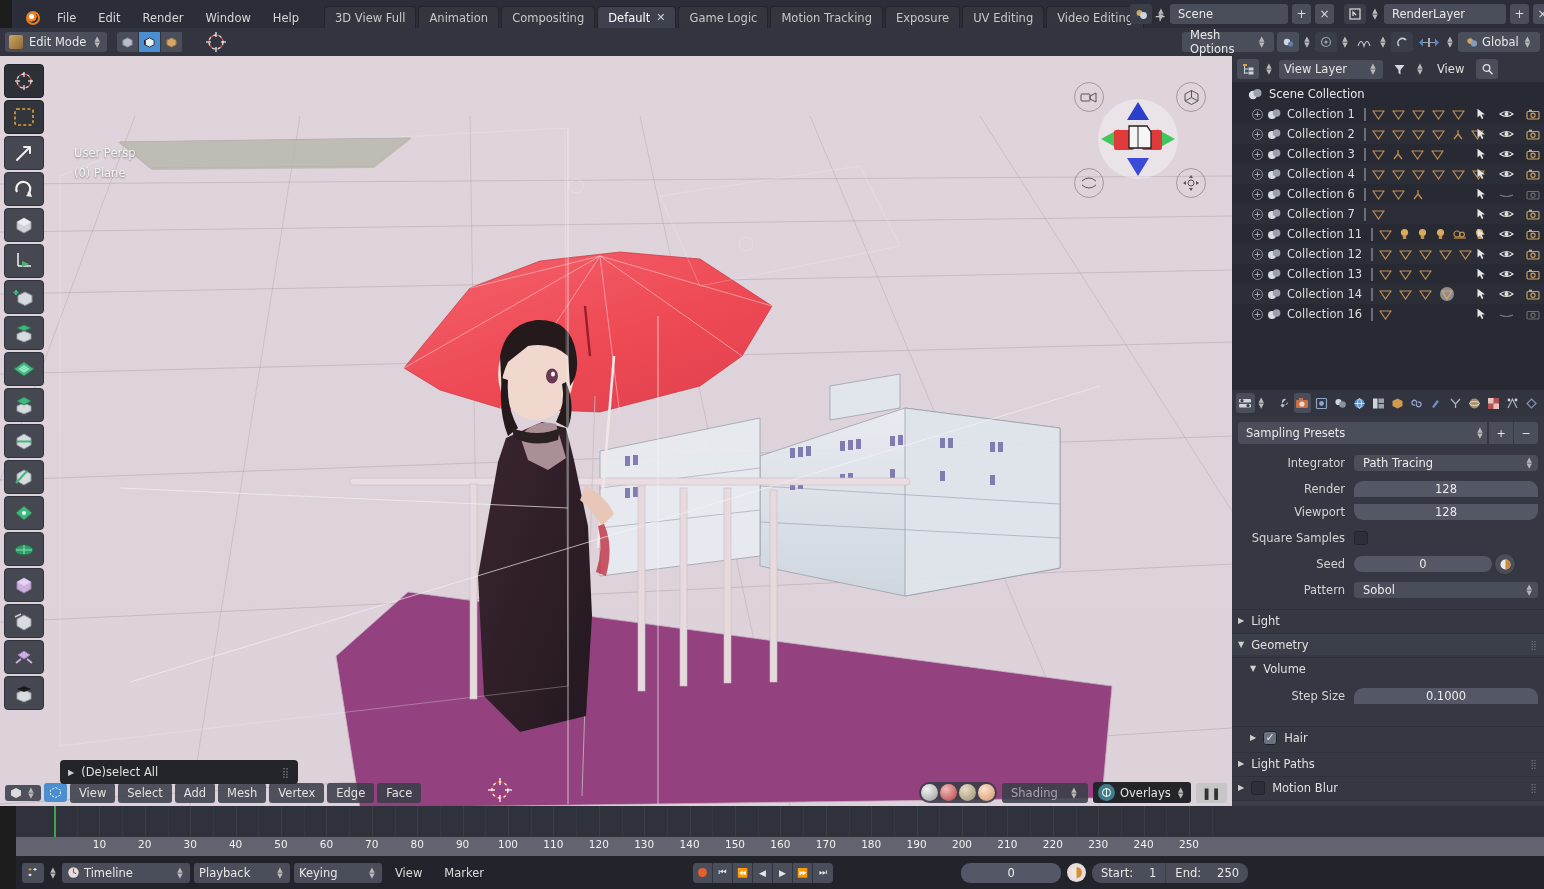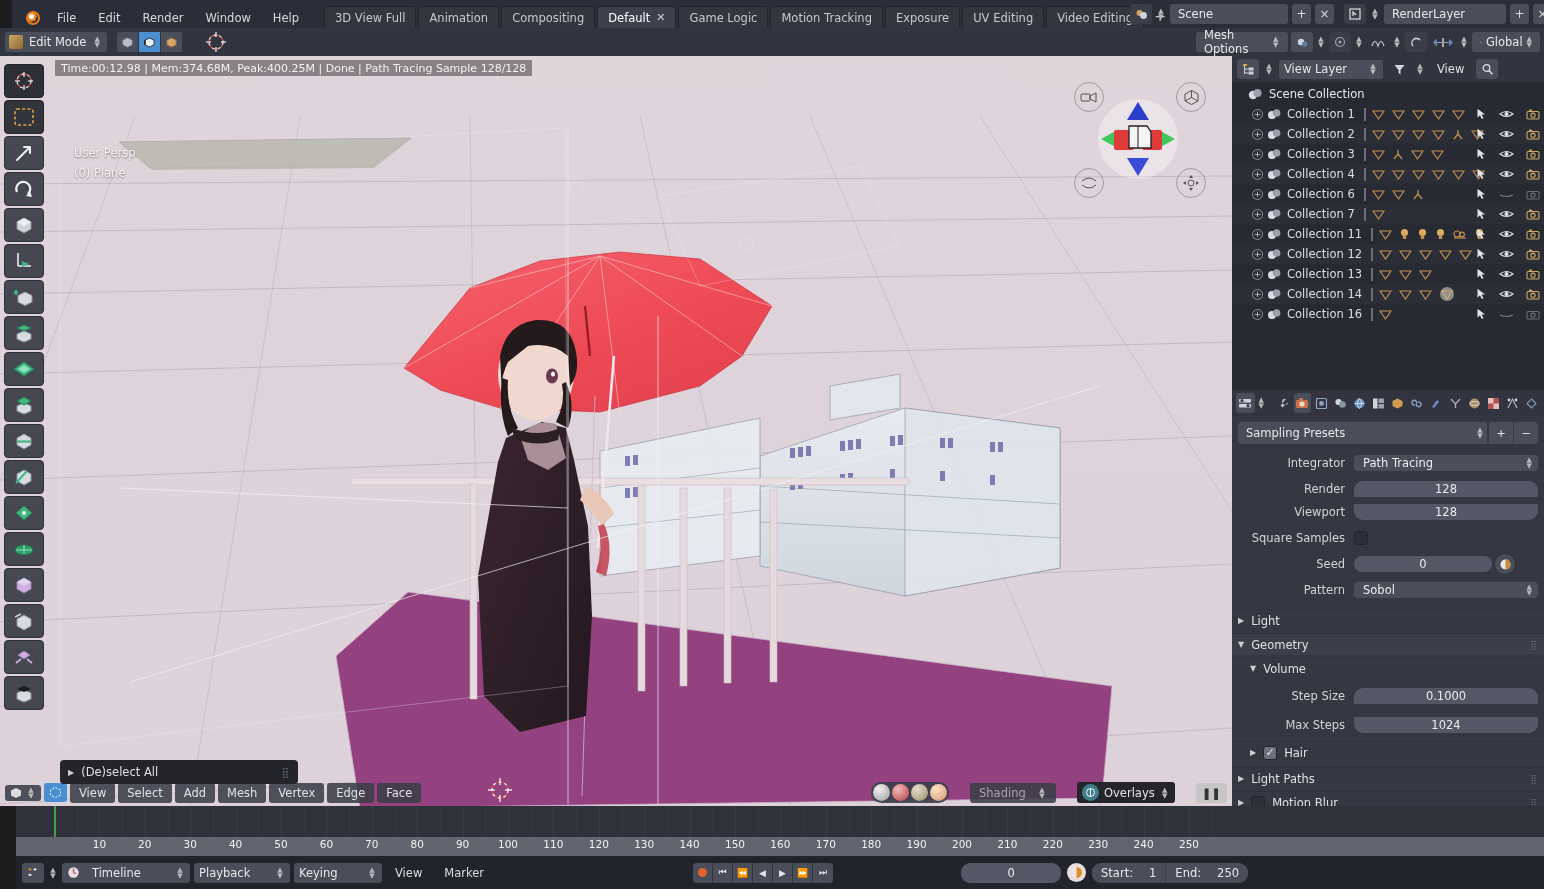--- a/index.html
+++ b/index.html
@@ -446,21 +446,21 @@
             <path d="M1 5.5 L5 1.5 L5 9.5 Z" fill="#5f86bb"></path>
             <path d="M21 5.5 L17 1.5 L17 9.5 Z" fill="#5f86bb"></path>
             <line x1="11" y1="1" x2="11" y2="10" stroke="#dcdcdc" stroke-width="1.4"></line>
             <line x1="5" y1="5.5" x2="17" y2="5.5" stroke="#9aa0ab" stroke-width="1"></line>
           </svg>
       </div>
       <div class="spin">
           <span>▲</span>
           <span>▼</span>
         </div>
-      <div class="txtfield" style="width:68px;justify-content:space-between;gap:4px">
+      <div class="txtfield" style="width:82px;justify-content:space-between;gap:4px">
         <svg width="13" height="13" viewBox="0 0 13 13">
             <circle cx="4.5" cy="5" r="3" fill="#cfa765"></circle>
             <circle cx="8.5" cy="7.5" r="3.4" fill="#7e9ec4"></circle>
           </svg>
         <span>Global</span>
         <span class="spin">
             <span>▲</span>
             <span>▼</span>
           </span>
       </div>
@@ -602,21 +602,20 @@
       <g transform="translate(500,734)">
         <circle cx="0" cy="0" r="8" fill="none" stroke="#f2f2f2" stroke-width="1.4" stroke-dasharray="3 3"></circle>
         <circle cx="0" cy="0" r="8" fill="none" stroke="#d04a3a" stroke-width="1.4" stroke-dasharray="3 3" stroke-dashoffset="3"></circle>
         <line x1="0" y1="-12" x2="0" y2="-5" stroke="#ffffff" stroke-width="1.2"></line>
         <line x1="0" y1="5" x2="0" y2="12" stroke="#ffffff" stroke-width="1.2"></line>
         <line x1="-12" y1="0" x2="-5" y2="0" stroke="#ffffff" stroke-width="1.2"></line>
         <line x1="5" y1="0" x2="12" y2="0" stroke="#ffffff" stroke-width="1.2"></line>
       </g>
     </svg>
 
-    <div class="render-info">Time:00:12.98 | Mem:374.68M, Peak:400.25M | Done | Path Tracing Sample 128/128</div>
     <div class="vp-text" style="left:74px; top:90px;">User Persp</div>
     <div class="vp-text" style="left:74px; top:110px;">(0) Plane</div>
 
     <div class="ltools" id="ltools">
         <div class="ltool sel first">
           <svg width="22" height="22" viewBox="0 0 22 22">
             <circle cx="11" cy="11" r="7" fill="none" stroke="#ddd" stroke-width="1.3" stroke-dasharray="3 3"></circle>
             <circle cx="11" cy="11" r="7" fill="none" stroke="#d04a3a" stroke-width="1.3" stroke-dasharray="3 3" stroke-dashoffset="3"></circle>
             <line x1="11" y1="2" x2="11" y2="7" stroke="#eee" stroke-width="1.2"></line>
             <line x1="11" y1="15" x2="11" y2="20" stroke="#eee" stroke-width="1.2"></line>
@@ -795,21 +794,21 @@
       <div id="vfmenus" style="display:flex;gap:3px">
           <div class="vfbtn">View</div>
           <div class="vfbtn">Select</div>
           <div class="vfbtn">Add</div>
           <div class="vfbtn">Mesh</div>
           <div class="vfbtn">Vertex</div>
           <div class="vfbtn">Edge</div>
           <div class="vfbtn">Face</div>
         </div>
 
-      <div style="margin-left:auto;display:flex;align-items:center;gap:21px">
+      <div style="margin-left:auto;display:flex;align-items:center;gap:5px">
         <div class="shadeballs">
           <div class="ball" style="background:radial-gradient(circle at 35% 30%,#f2f2f2,#9a9a9a)"></div>
           <div class="ball" style="background:radial-gradient(circle at 35% 30%,#f5b8b8,#b44242)"></div>
           <div class="ball" style="background:radial-gradient(circle at 35% 30%,#e6ddc9,#9c8d6e)"></div>
           <div class="ball" style="background:radial-gradient(circle at 35% 30%,#ffe2c8,#d2946a)"></div>
         </div>
         <div class="vfbtn" style="width:86px;display:flex;justify-content:space-between;align-items:center;color:#a8a4ab">
           <span>Shading</span>
           <span class="spin">
               <span>▲</span>
@@ -1638,27 +1637,23 @@
       <div class="panel-hdr">
         <span class="tri">▼</span>
         <span>Geometry</span>
         <span class="dots">⣿</span>
       </div>
 
       <div class="panel-hdr sub">
         <span class="tri">▼</span>
         <span>Volume</span>
       </div>
-      <div class="prop-row" style="margin-top:6px;margin-bottom:7px">
+      <div class="prop-row" style="margin-top:6px;margin-bottom:19px">
         <div class="prop-label">Step Size</div>
         <div class="prop-val" style="border-radius:9px 9px 0 0">0.1000</div>
-      </div>
-      <div class="prop-row">
-        <div class="prop-label">Max Steps</div>
-        <div class="prop-val" style="border-radius:0 0 9px 9px">1024</div>
       </div>
 
       <div class="panel-hdr sub" style="margin-top:5px">
         <span class="tri">▶</span>
         <span class="checkbox on">✓</span>
         <span>Hair</span>
       </div>
 
       <div class="panel-hdr" style="background:transparent;margin-top:4px">
         <span class="tri">▶</span>
@@ -1775,21 +1770,21 @@
             <polygon points="3,2 5,3.4 3,4.8 1,3.4" fill="#d98f2e"></polygon>
             <polygon points="8,2 10,3.4 8,4.8 6,3.4" fill="#e8e8e8"></polygon>
             <polygon points="3,7.5 5,8.9 3,10.3 1,8.9" fill="#e8e8e8"></polygon>
           </svg>
       </div>
       <div class="spin">
           <span>▲</span>
           <span>▼</span>
         </div>
       <div class="tl-dd" style="width:128px;justify-content:space-between">
-        <span style="display:flex;align-items:center;gap:12px">
+        <span style="display:flex;align-items:center;gap:4px">
           <svg width="13" height="13" viewBox="0 0 13 13">
               <circle cx="6.5" cy="6.5" r="5.2" fill="#e8dede"></circle>
               <path d="M6.5 6.5 L6.5 2.5 M6.5 6.5 L9.2 7.8" stroke="#b05050" stroke-width="1.2" fill="none"></path>
             </svg>
           <span>Timeline</span>
         </span>
         <span class="spin">
             <span>▲</span>
             <span>▼</span>
           </span>

